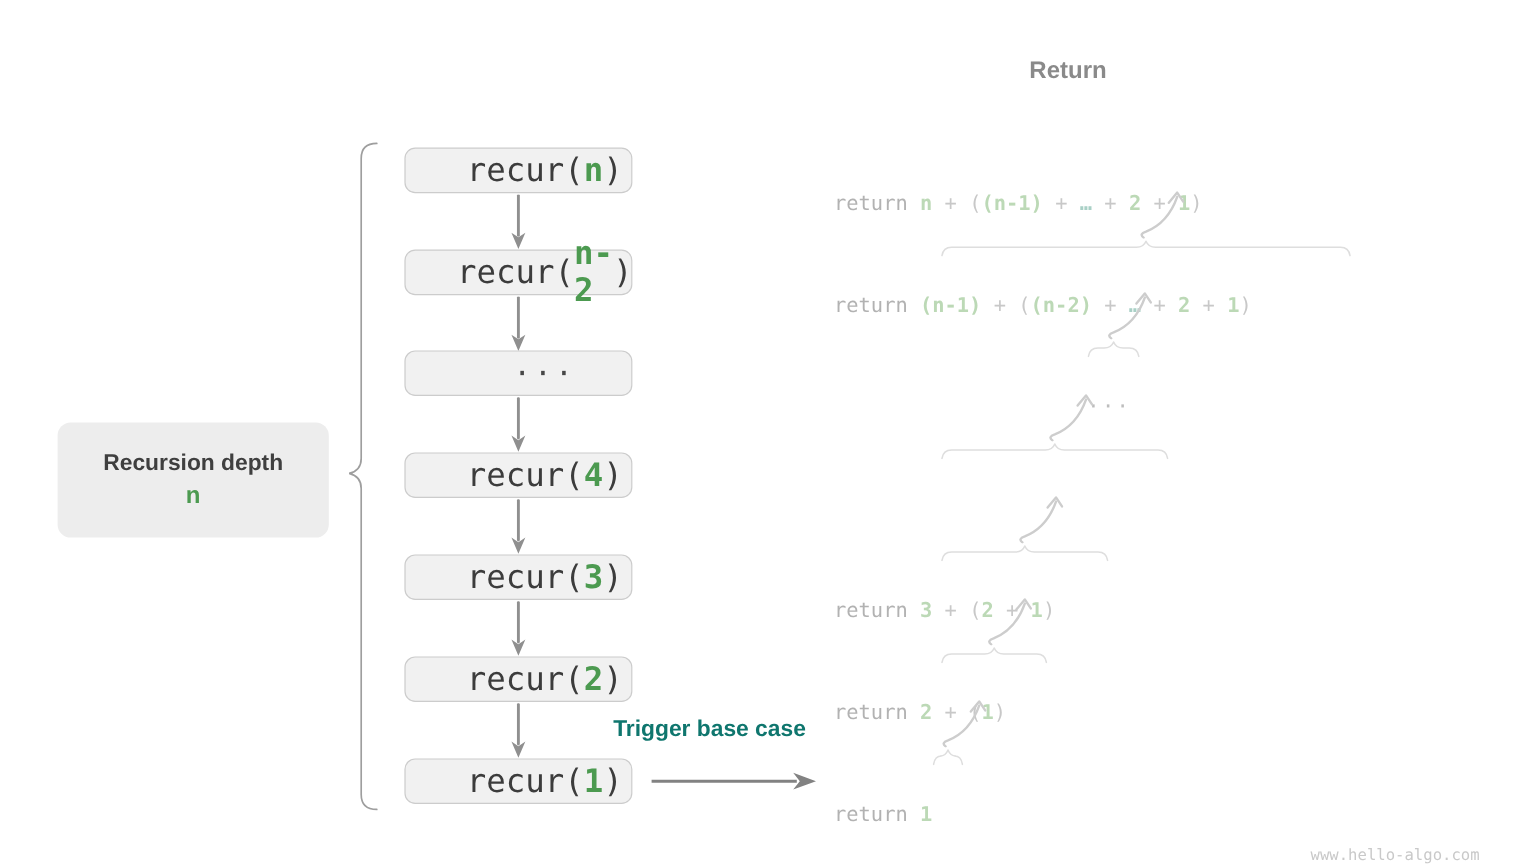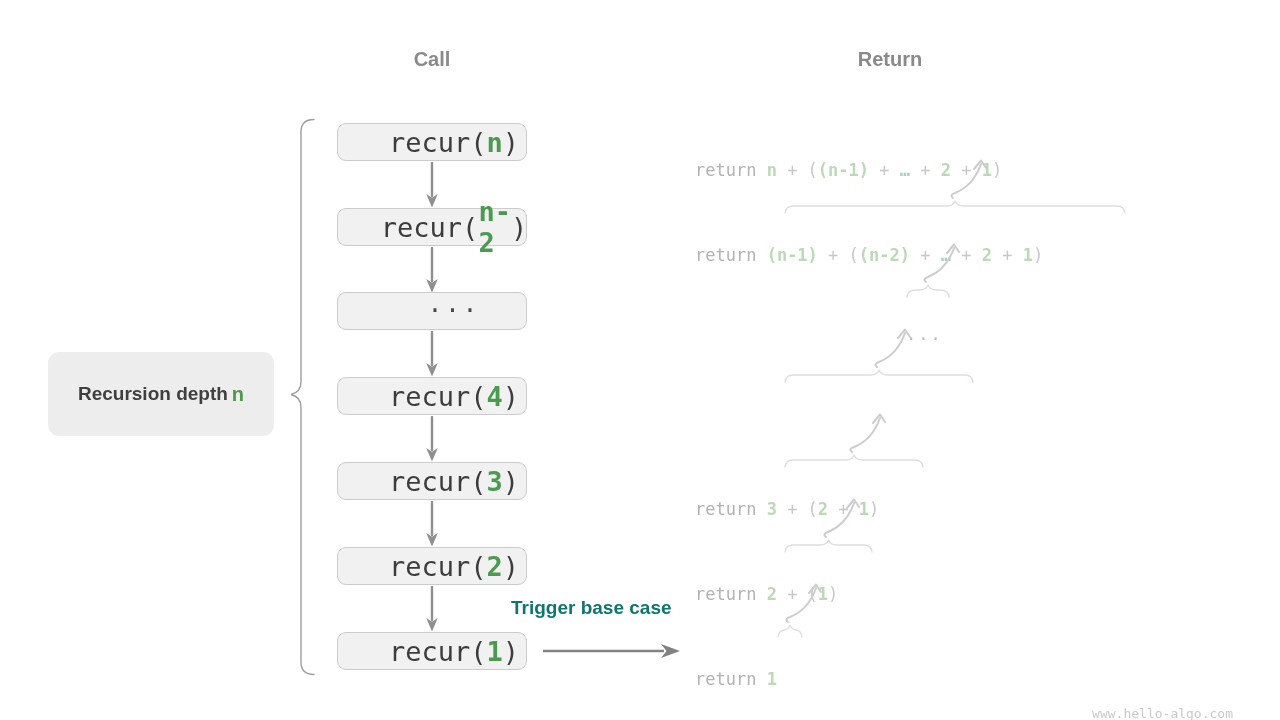--- a/index.html
+++ b/index.html
@@ -24,38 +24,37 @@
            font-family:"DejaVu Sans Mono", monospace;font-size:17px;margin-top:28px;}
   .ret-row .tok-kw{color:#b2b2b2;}
   .ret-row .tok-op{color:#c8c8c8;}
   .ret-row .tok-g{color:#bcd9b6;font-weight:bold;}
   .ret-row .tok-e{color:#a9d0c6;font-weight:bold;}
   .ret-row .tok-dots{color:#bdbdbd;letter-spacing:2px;}
 
   .abs{position:absolute;}
 
   
-  #depth-label{position:absolute;left:48px;top:352px;width:226px;height:84px;
-               background:#ededed;border-radius:11px;display:flex;flex-direction:row;
+  #depth-label{position:absolute;left:48px;top:352px;width:226px;height:96px;
+               background:#ededed;border-radius:11px;display:flex;flex-direction:column;
                align-items:center;justify-content:center;gap:4px;}
   #depth-label .l1{font-size:19px;font-weight:bold;color:#3f3f3f;}
   #depth-label .l2{font-size:20px;font-weight:bold;color:#4c9a50;
                    font-family:"Liberation Sans", sans-serif;}
 
   #trigger-label{position:absolute;left:511px;top:597px;font-size:19px;
                  font-weight:bold;color:#0f766e;}
 
   #watermark{position:absolute;right:47px;top:706px;font-family:"DejaVu Sans Mono", monospace;
              font-size:13px;color:#c9c9c9;}
 </style>
 </head>
 <body>
 
 <div id="stage">
-  <div class="col-header" id="hdr-call">Call</div>
   <div class="col-header" id="hdr-return">Return</div>
 
   <svg class="abs" style="left:284px;top:118px;" width="34" height="558" viewBox="0 0 34 558">
     <path d="M30,1.5 Q17,1.5 17,14 L17,264 Q17,274 7,276.5 Q17,279 17,289 L17,544 Q17,556.5 30,556.5" fill="none" stroke="#9e9e9e" stroke-width="1.4" stroke-linecap="round"></path>
   </svg>
 
   <div id="depth-label">
     <div class="l1">Recursion depth</div>
     <div class="l2">n</div>
   </div>

